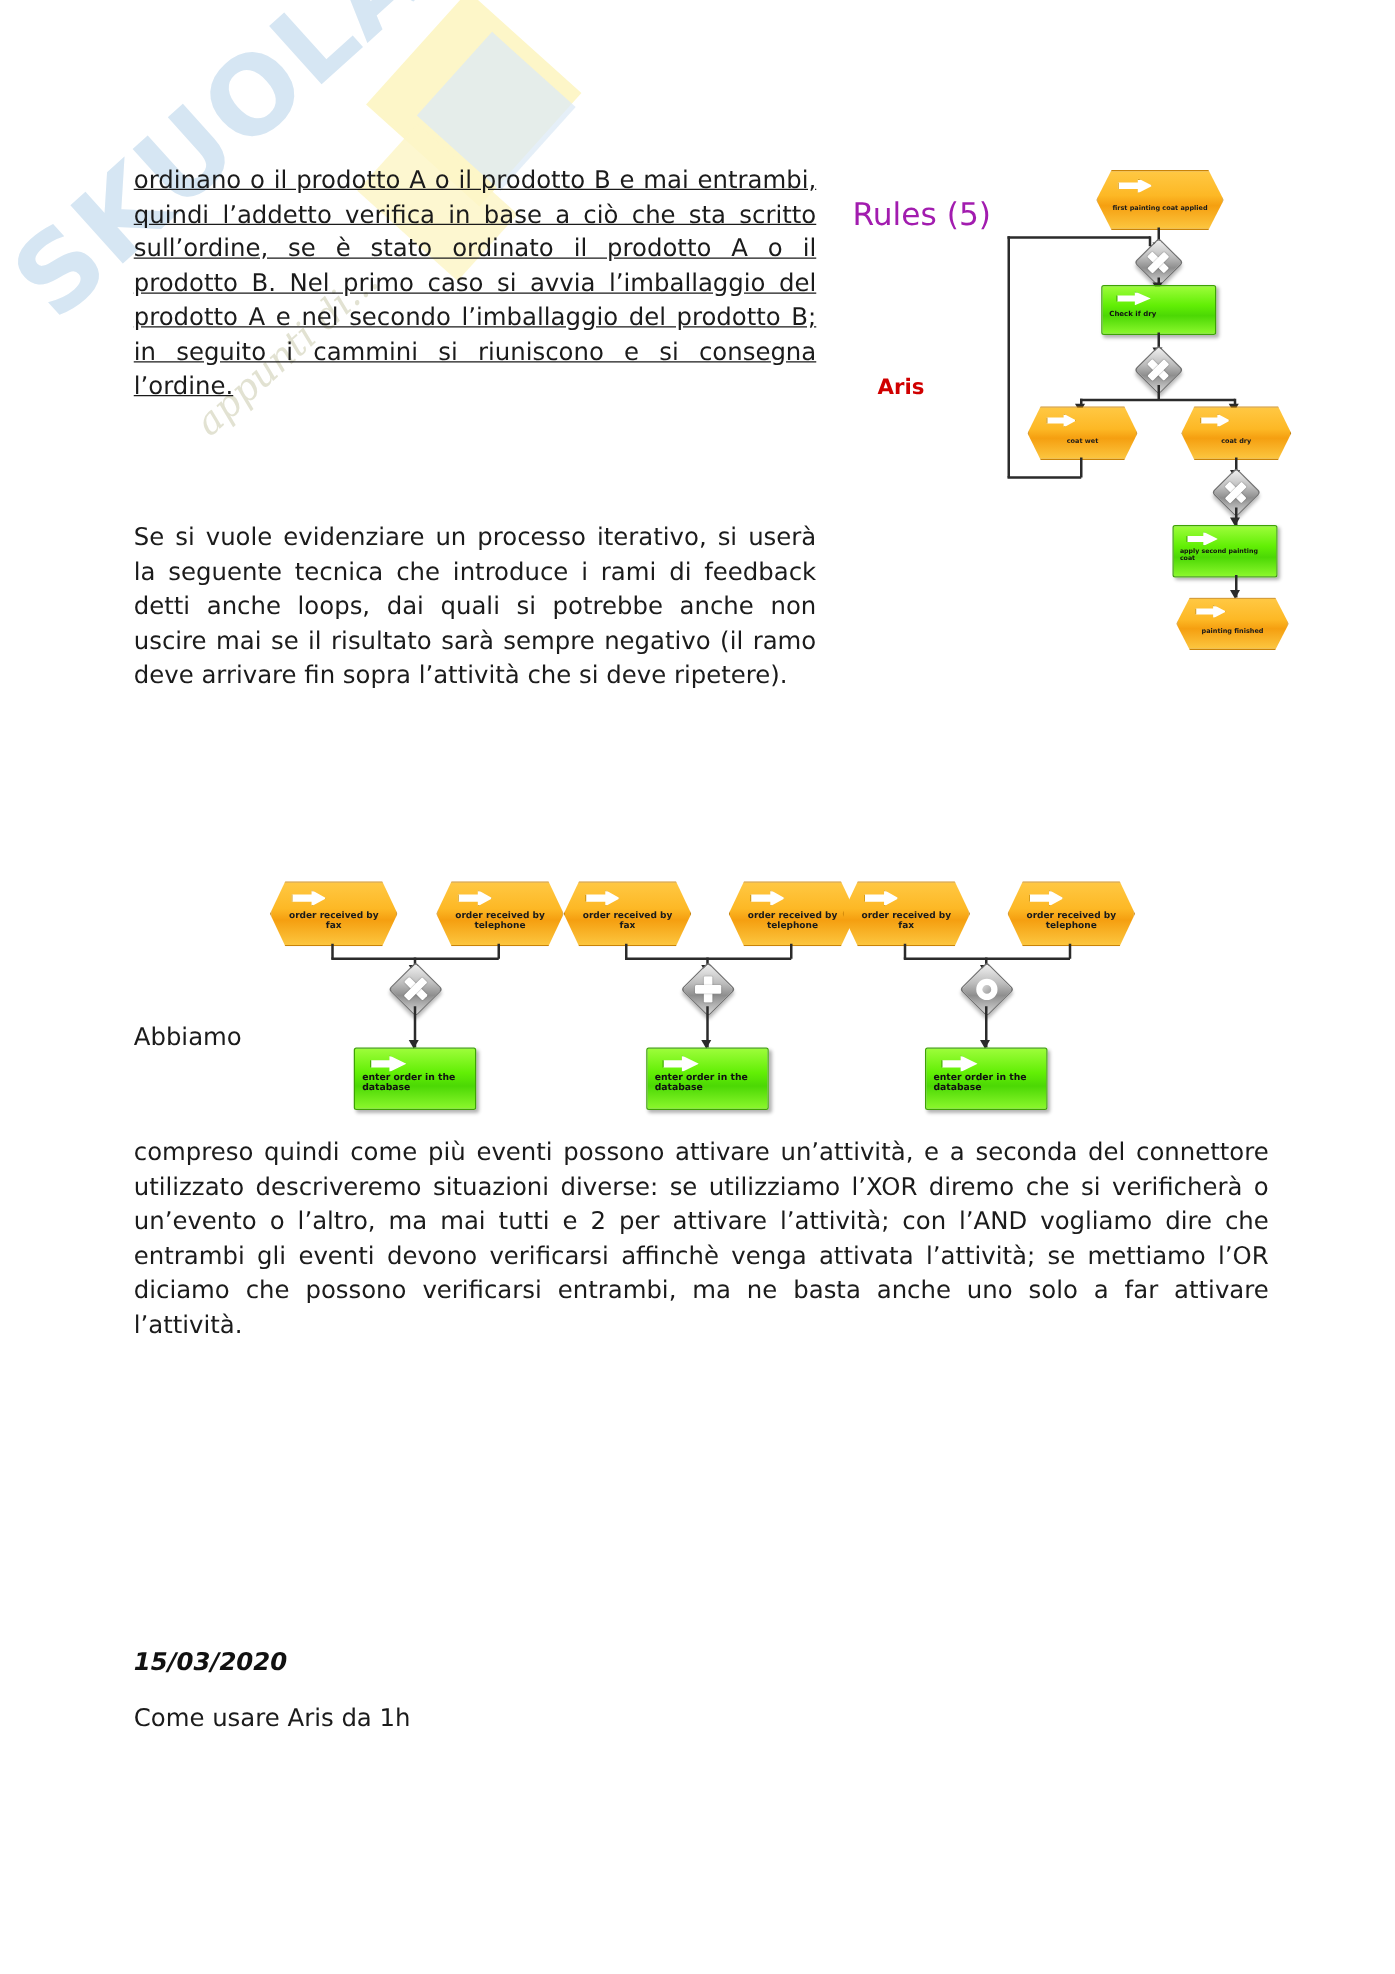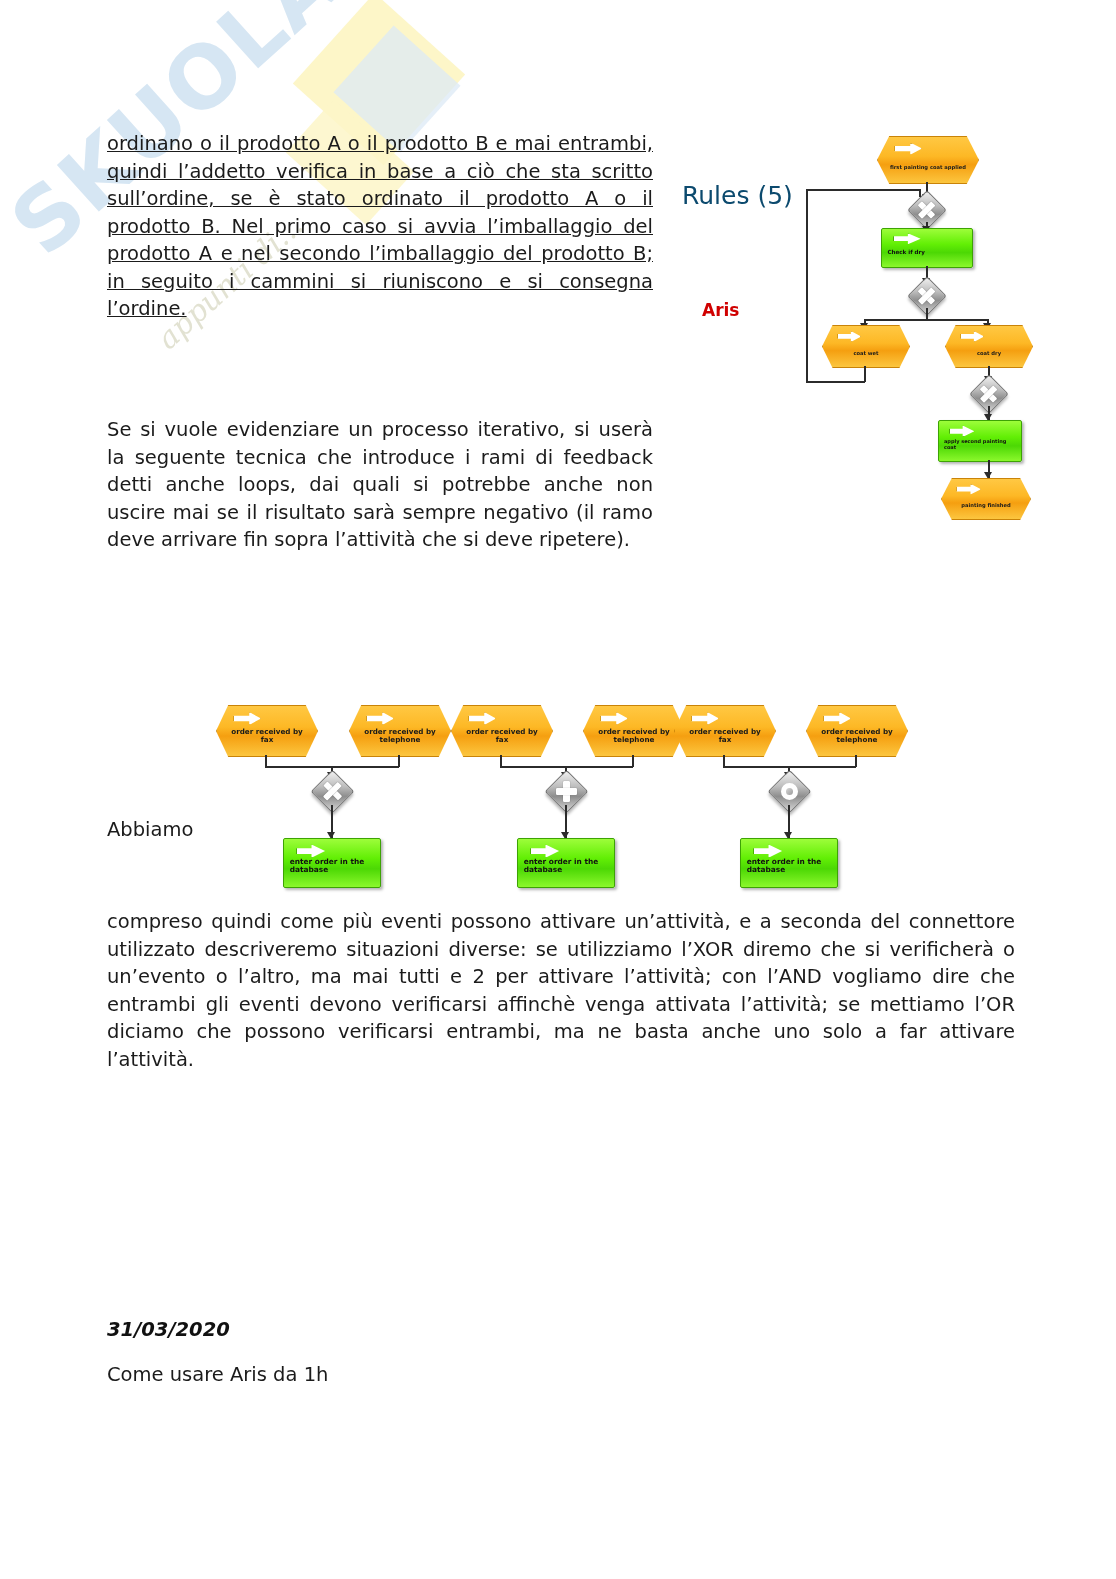--- a/index.html
+++ b/index.html
@@ -50,22 +50,22 @@
   .p3{left:107px;top:908px;width:908px;}
 
   .abbiamo{position:absolute;left:107px;top:818px;font-size:19.5px;color:#1b1b1b;}
 
   .date-line{position:absolute;left:107px;top:1318px;font-size:19.5px;font-weight:bold;font-style:italic;color:#111;}
   .line-a{position:absolute;left:107px;top:1363px;font-size:19.5px;color:#1b1b1b;}
   .line-b{position:absolute;left:107px;top:1403px;font-size:19.5px;color:#1b1b1b;}
 
   
   .dg{position:absolute;}
-  .rules-label{position:absolute;left:682px;top:157px;font-size:25px;color:#0c4a6e;
-     font-family:"DejaVu Sans","Liberation Sans",sans-serif;margin-top:24px;}
+  .rules-label{position:absolute;left:682px;top:157px;font-size:25px;color:#a21caf;
+     font-family:"DejaVu Sans","Liberation Sans",sans-serif;}
   .loops-label{position:absolute;left:702px;top:300px;font-size:17px;color:#d00000;font-weight:bold;}
 
   
   .evt{
     position:absolute;
     background:linear-gradient(180deg,#ffc843 0%,#fdb825 42%,#f59f10 60%,#fcc63f 100%);
     border:1px solid #c98308;
     box-shadow:2px 2px 3px rgba(0,0,0,.30);
     clip-path:polygon(0% 50%,12% 0%,88% 0%,100% 50%,88% 100%,12% 100%);
     display:flex;align-items:flex-end;justify-content:center;
@@ -308,16 +308,16 @@
     <div class="fn" style="left:740px;top:838px;width:96px;height:48px;font-size:7.4px;border-radius:2px;">
       <span class="ar"></span>
       <span class="lbl">enter order in the database</span>
     </div>
   </div>
 
   <div class="abbiamo">Abbiamo</div>
 
   <div class="para p3">compreso quindi come più eventi possono attivare un’attività, e a seconda del connettore utilizzato descriveremo situazioni diverse: se utilizziamo l’XOR diremo che si verificherà o un’evento o l’altro, ma mai tutti e 2 per attivare l’attività; con l’AND vogliamo dire che entrambi gli eventi devono verificarsi affinchè venga attivata l’attività; se mettiamo l’OR diciamo che possono verificarsi entrambi, ma ne basta anche uno solo a far attivare l’attività.</div>
 
-  <div class="date-line">31/03/2020</div>
+  <div class="date-line">15/03/2020</div>
   <div class="line-a">Come usare Aris da 1h</div>
 
 </div>
 
 </body></html>

